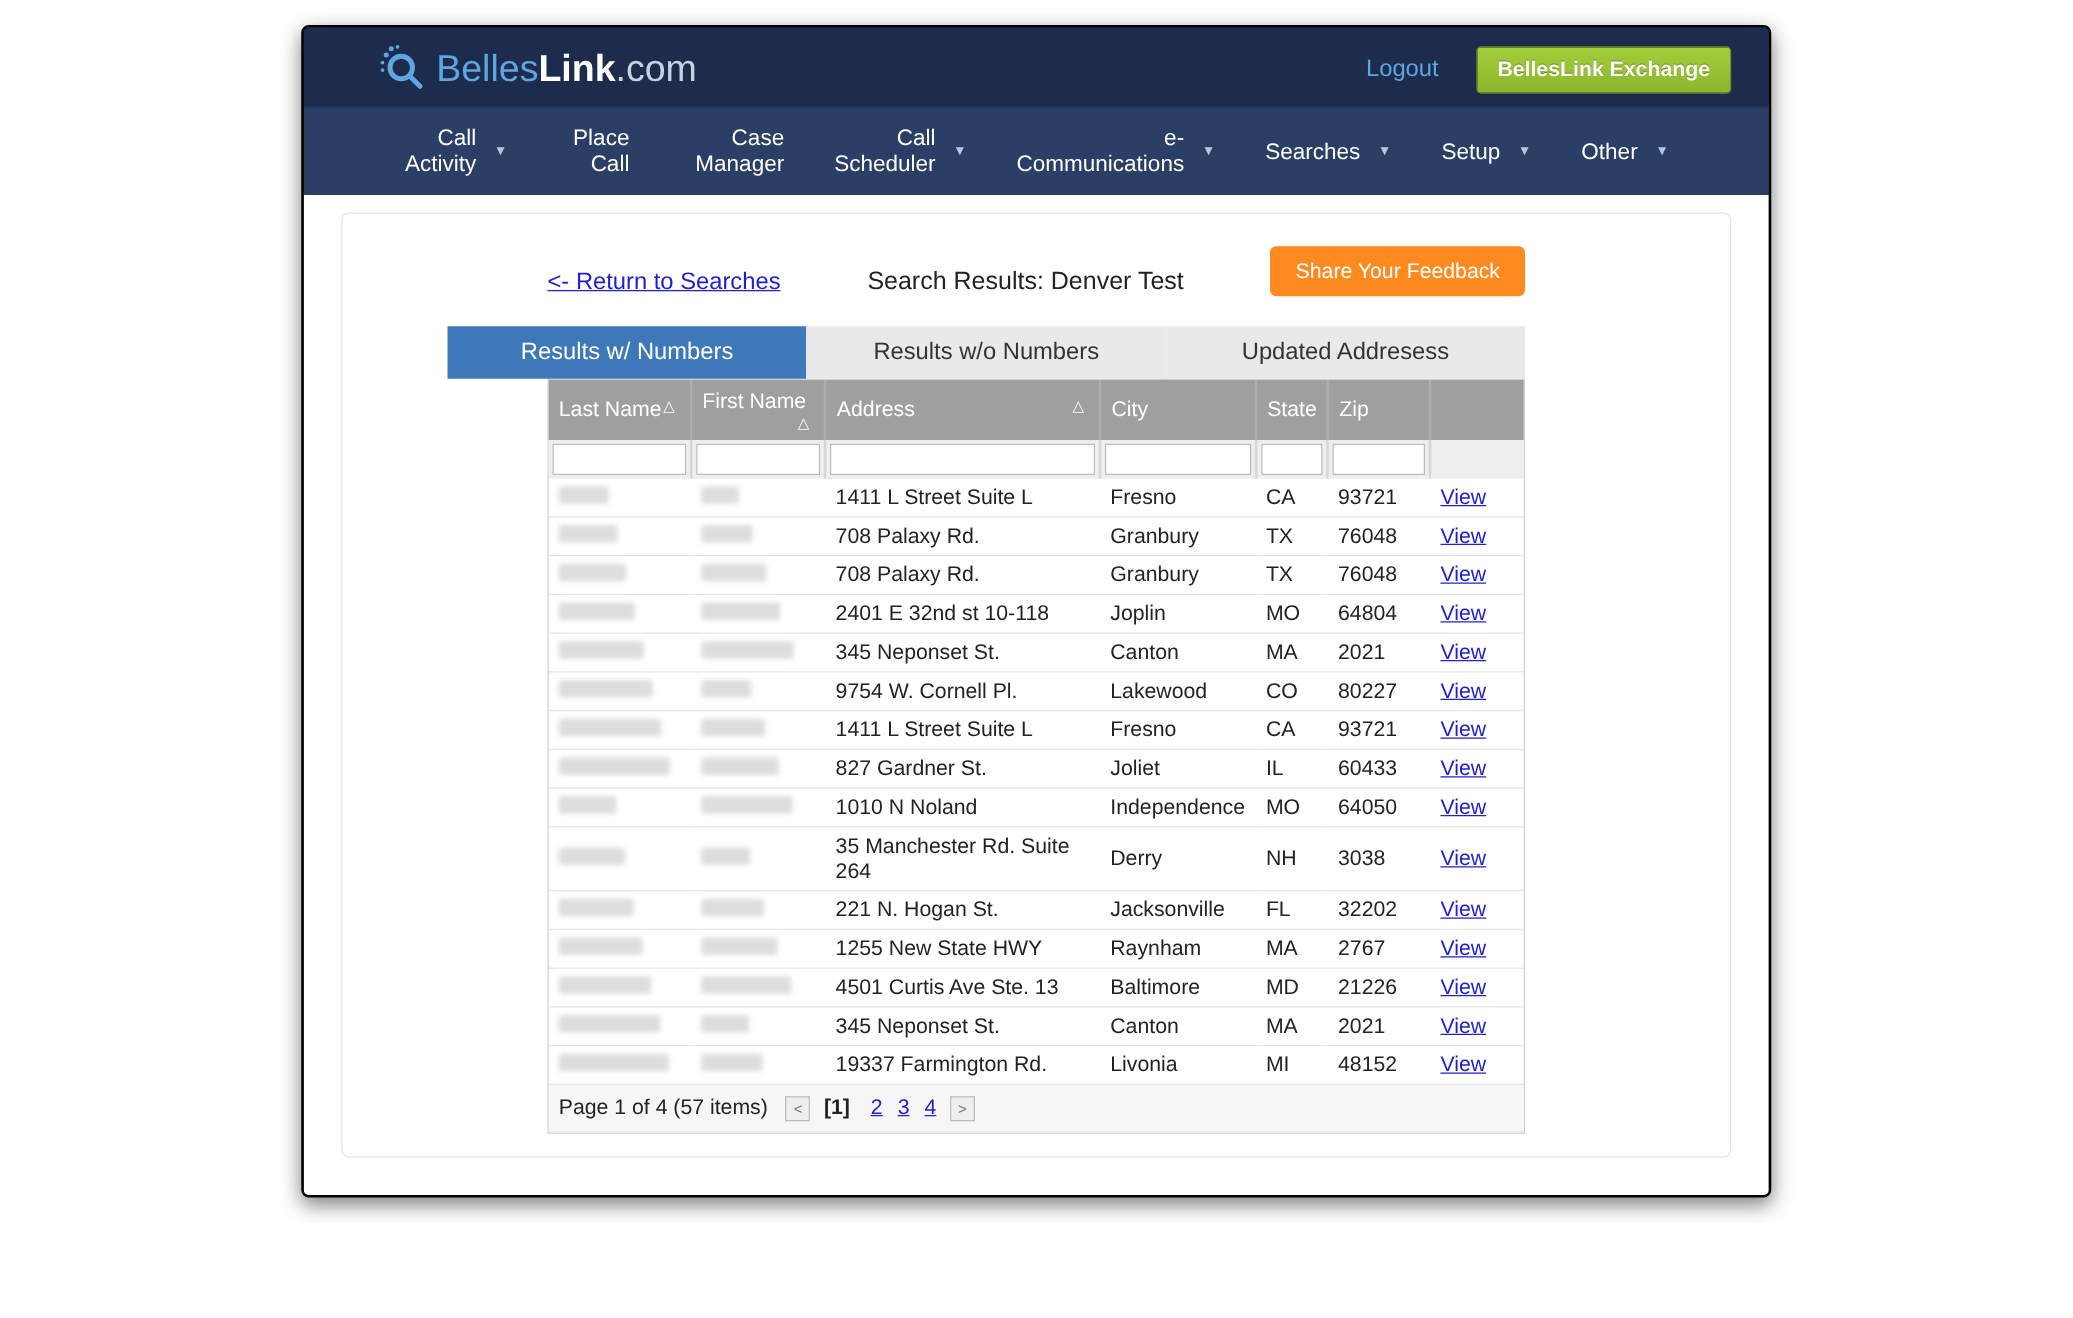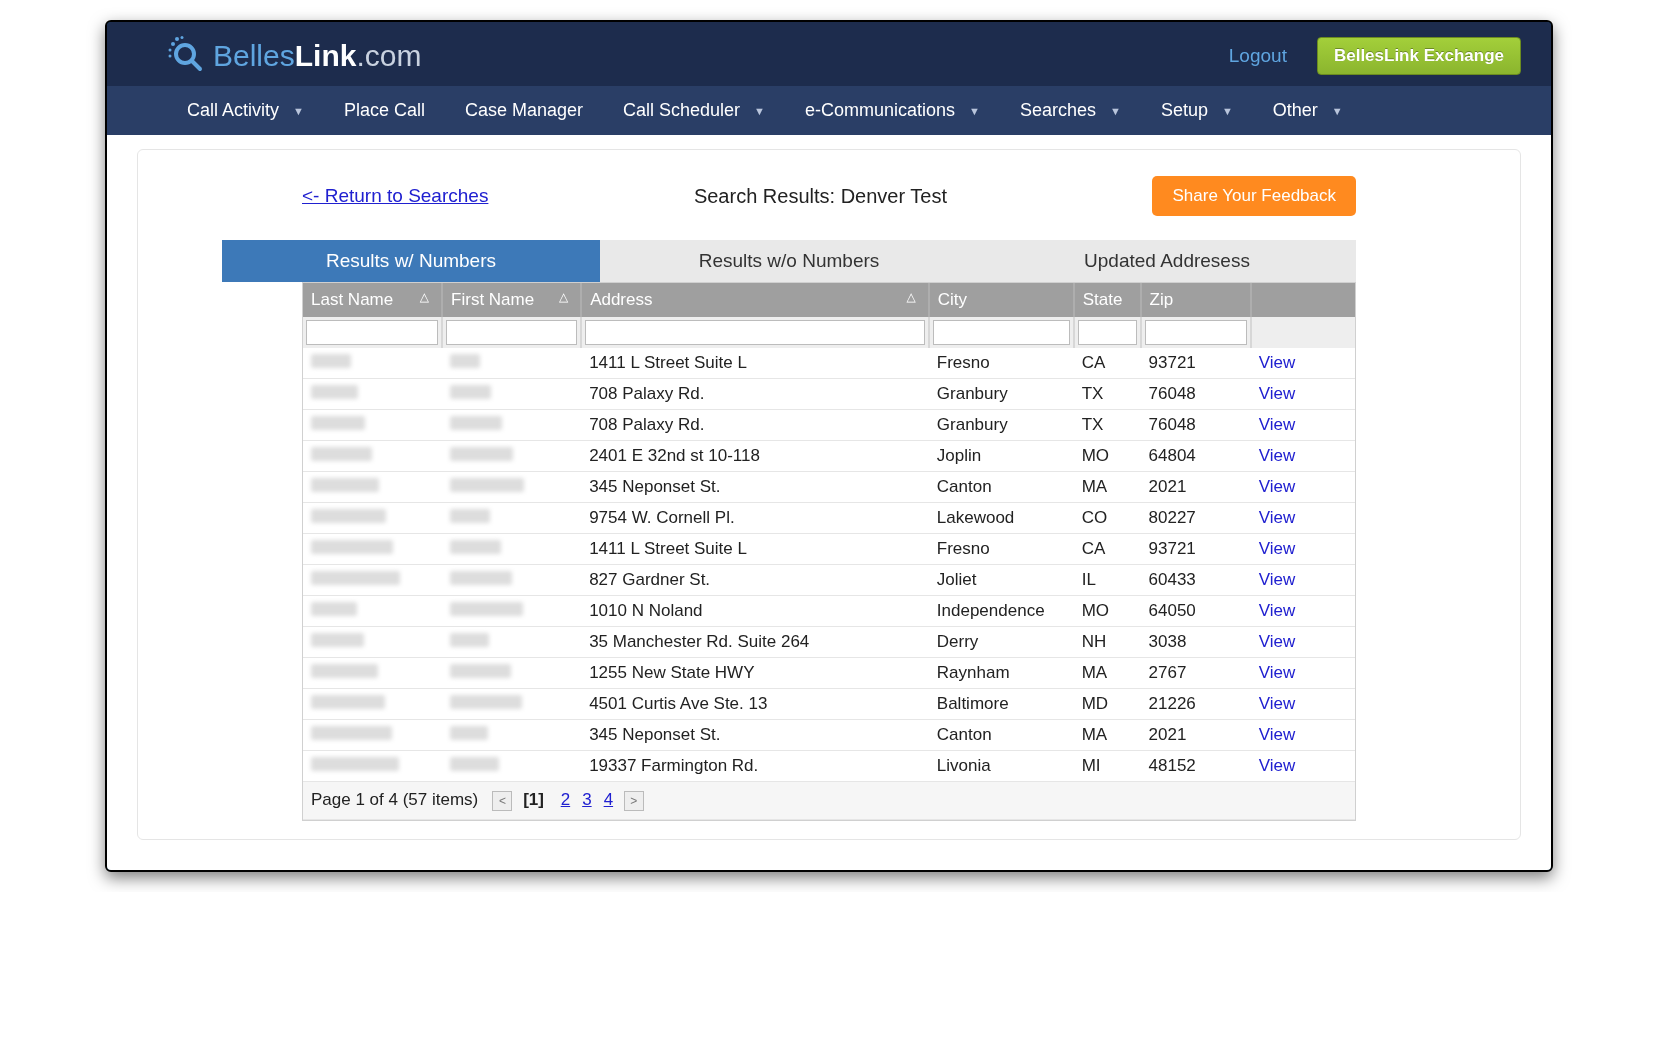--- a/index.html
+++ b/index.html
@@ -2,21 +2,21 @@
 <html><head>
 <meta charset="utf-8">
 <style>
   * { box-sizing: border-box; margin: 0; padding: 0; }
   body {
     font-family: "Helvetica Neue", Arial, sans-serif;
     background: #fff;
     padding: 20px;
   }
   .window {
-    width: 1448px;
+    width: 1176px;
     margin: 0 auto;
     border: 2px solid #000;
     border-radius: 6px;
     box-shadow: 0 6px 16px rgba(0,0,0,0.5);
     overflow: hidden;
     background: #0c4a6e;
   }
   .header-bar {
     background: #1d2c4d;
     display: flex;
@@ -86,21 +86,21 @@
     background: #fff;
     padding: 14px 30px 30px 30px;
   }
   .content-panel {
     border: 1px solid #e5e5e5;
     border-radius: 6px;
     padding: 26px 24px 18px 24px;
   }
   .top-row {
     display: flex;
-    align-items: center;
+    align-items: flex-end;
     justify-content: space-between;
     margin-bottom: 24px;
     padding: 0 140px;
   }
   .return-link {
     color: #2020d0;
     text-decoration: underline;
     font-size: 19px;
   }
   .page-title {
@@ -179,20 +179,21 @@
   }
   .redacted {
     display: inline-block;
     height: 14px;
     background: #ddd;
     filter: blur(2px);
     border-radius: 2px;
   }
   .view-link {
     color: #2020d0;
+    text-decoration: underline;
   }
   .pager-row td {
     background: #f6f6f6;
     padding: 8px 8px;
     font-size: 17px;
   }
   .pager-btn {
     display: inline-block;
     width: 20px;
     height: 20px;
@@ -417,20 +418,29 @@
               <tr>
                 <td><span class="redacted" style="width: 53px;"></span></td>
                 <td><span class="redacted" style="width: 39px;"></span></td>
                 <td>35 Manchester Rd. Suite 264</td>
                 <td>Derry</td>
                 <td>NH</td>
                 <td>3038</td>
                 <td><a class="view-link">View</a></td>
               </tr>
               <tr>
+                <td><span class="redacted" style="width: 60px;"></span></td>
+                <td><span class="redacted" style="width: 50px;"></span></td>
+                <td>221 N. Hogan St.</td>
+                <td>Jacksonville</td>
+                <td>FL</td>
+                <td>32202</td>
+                <td><a class="view-link">View</a></td>
+              </tr>
+              <tr>
                 <td><span class="redacted" style="width: 67px;"></span></td>
                 <td><span class="redacted" style="width: 61px;"></span></td>
                 <td>1255 New State HWY</td>
                 <td>Raynham</td>
                 <td>MA</td>
                 <td>2767</td>
                 <td><a class="view-link">View</a></td>
               </tr>
               <tr>
                 <td><span class="redacted" style="width: 74px;"></span></td>

